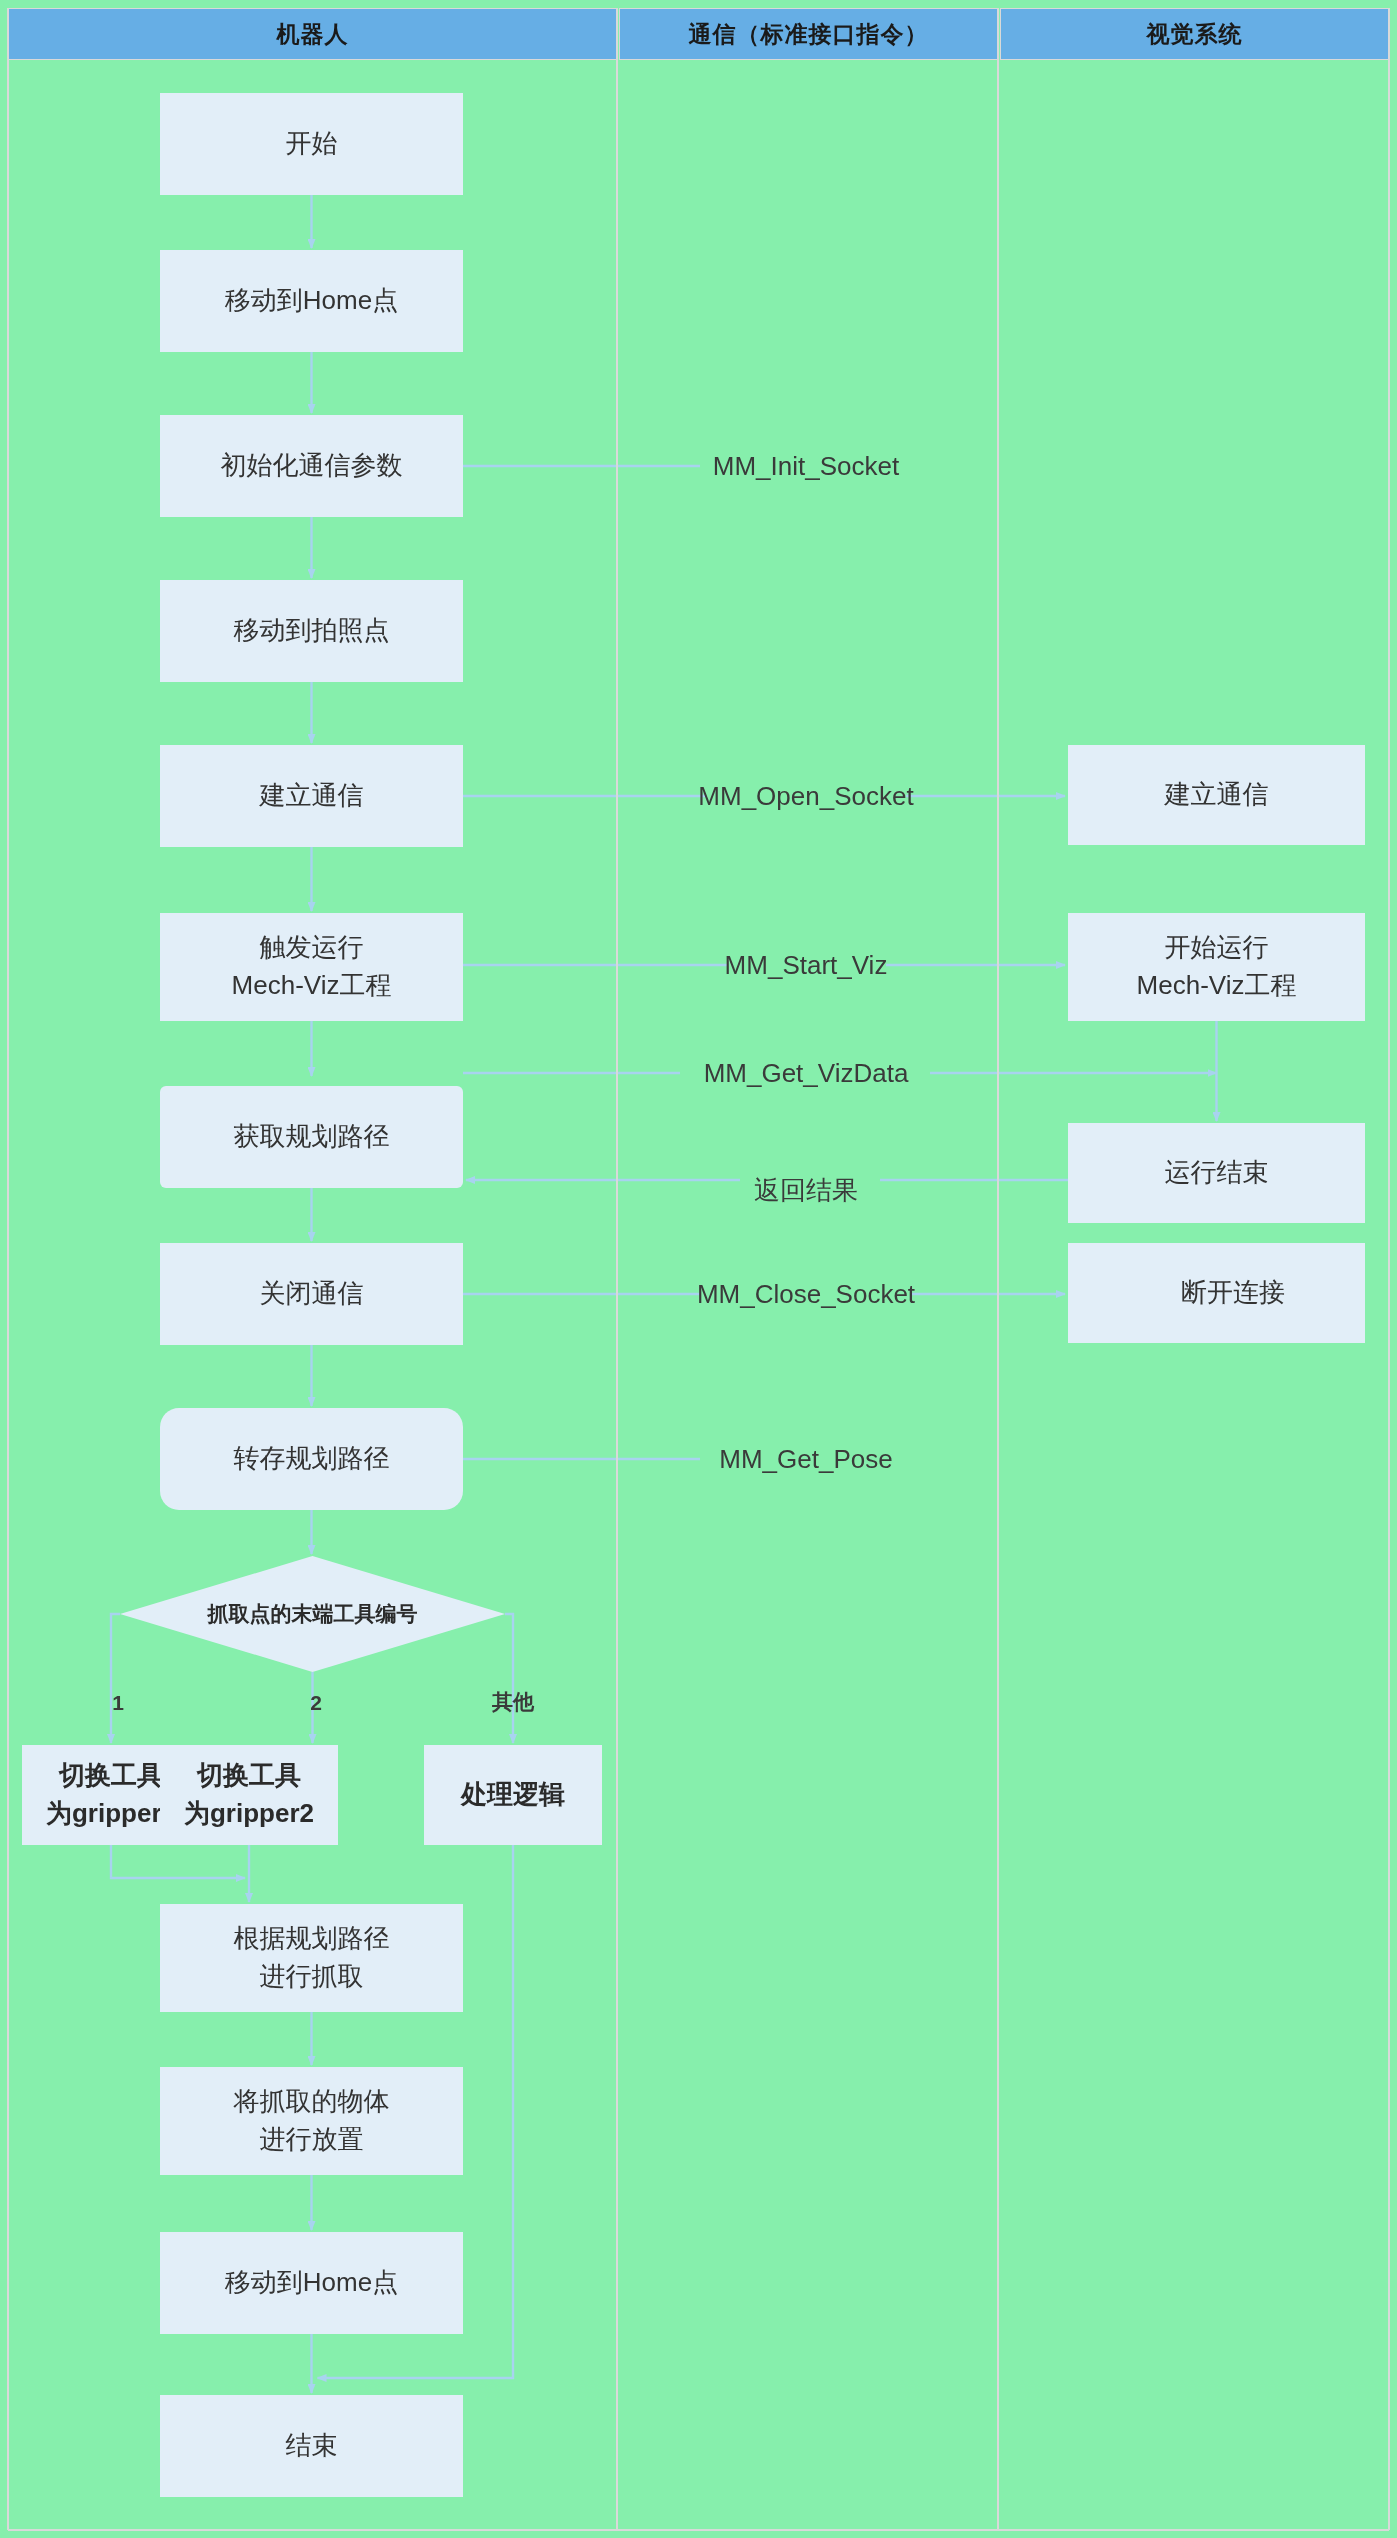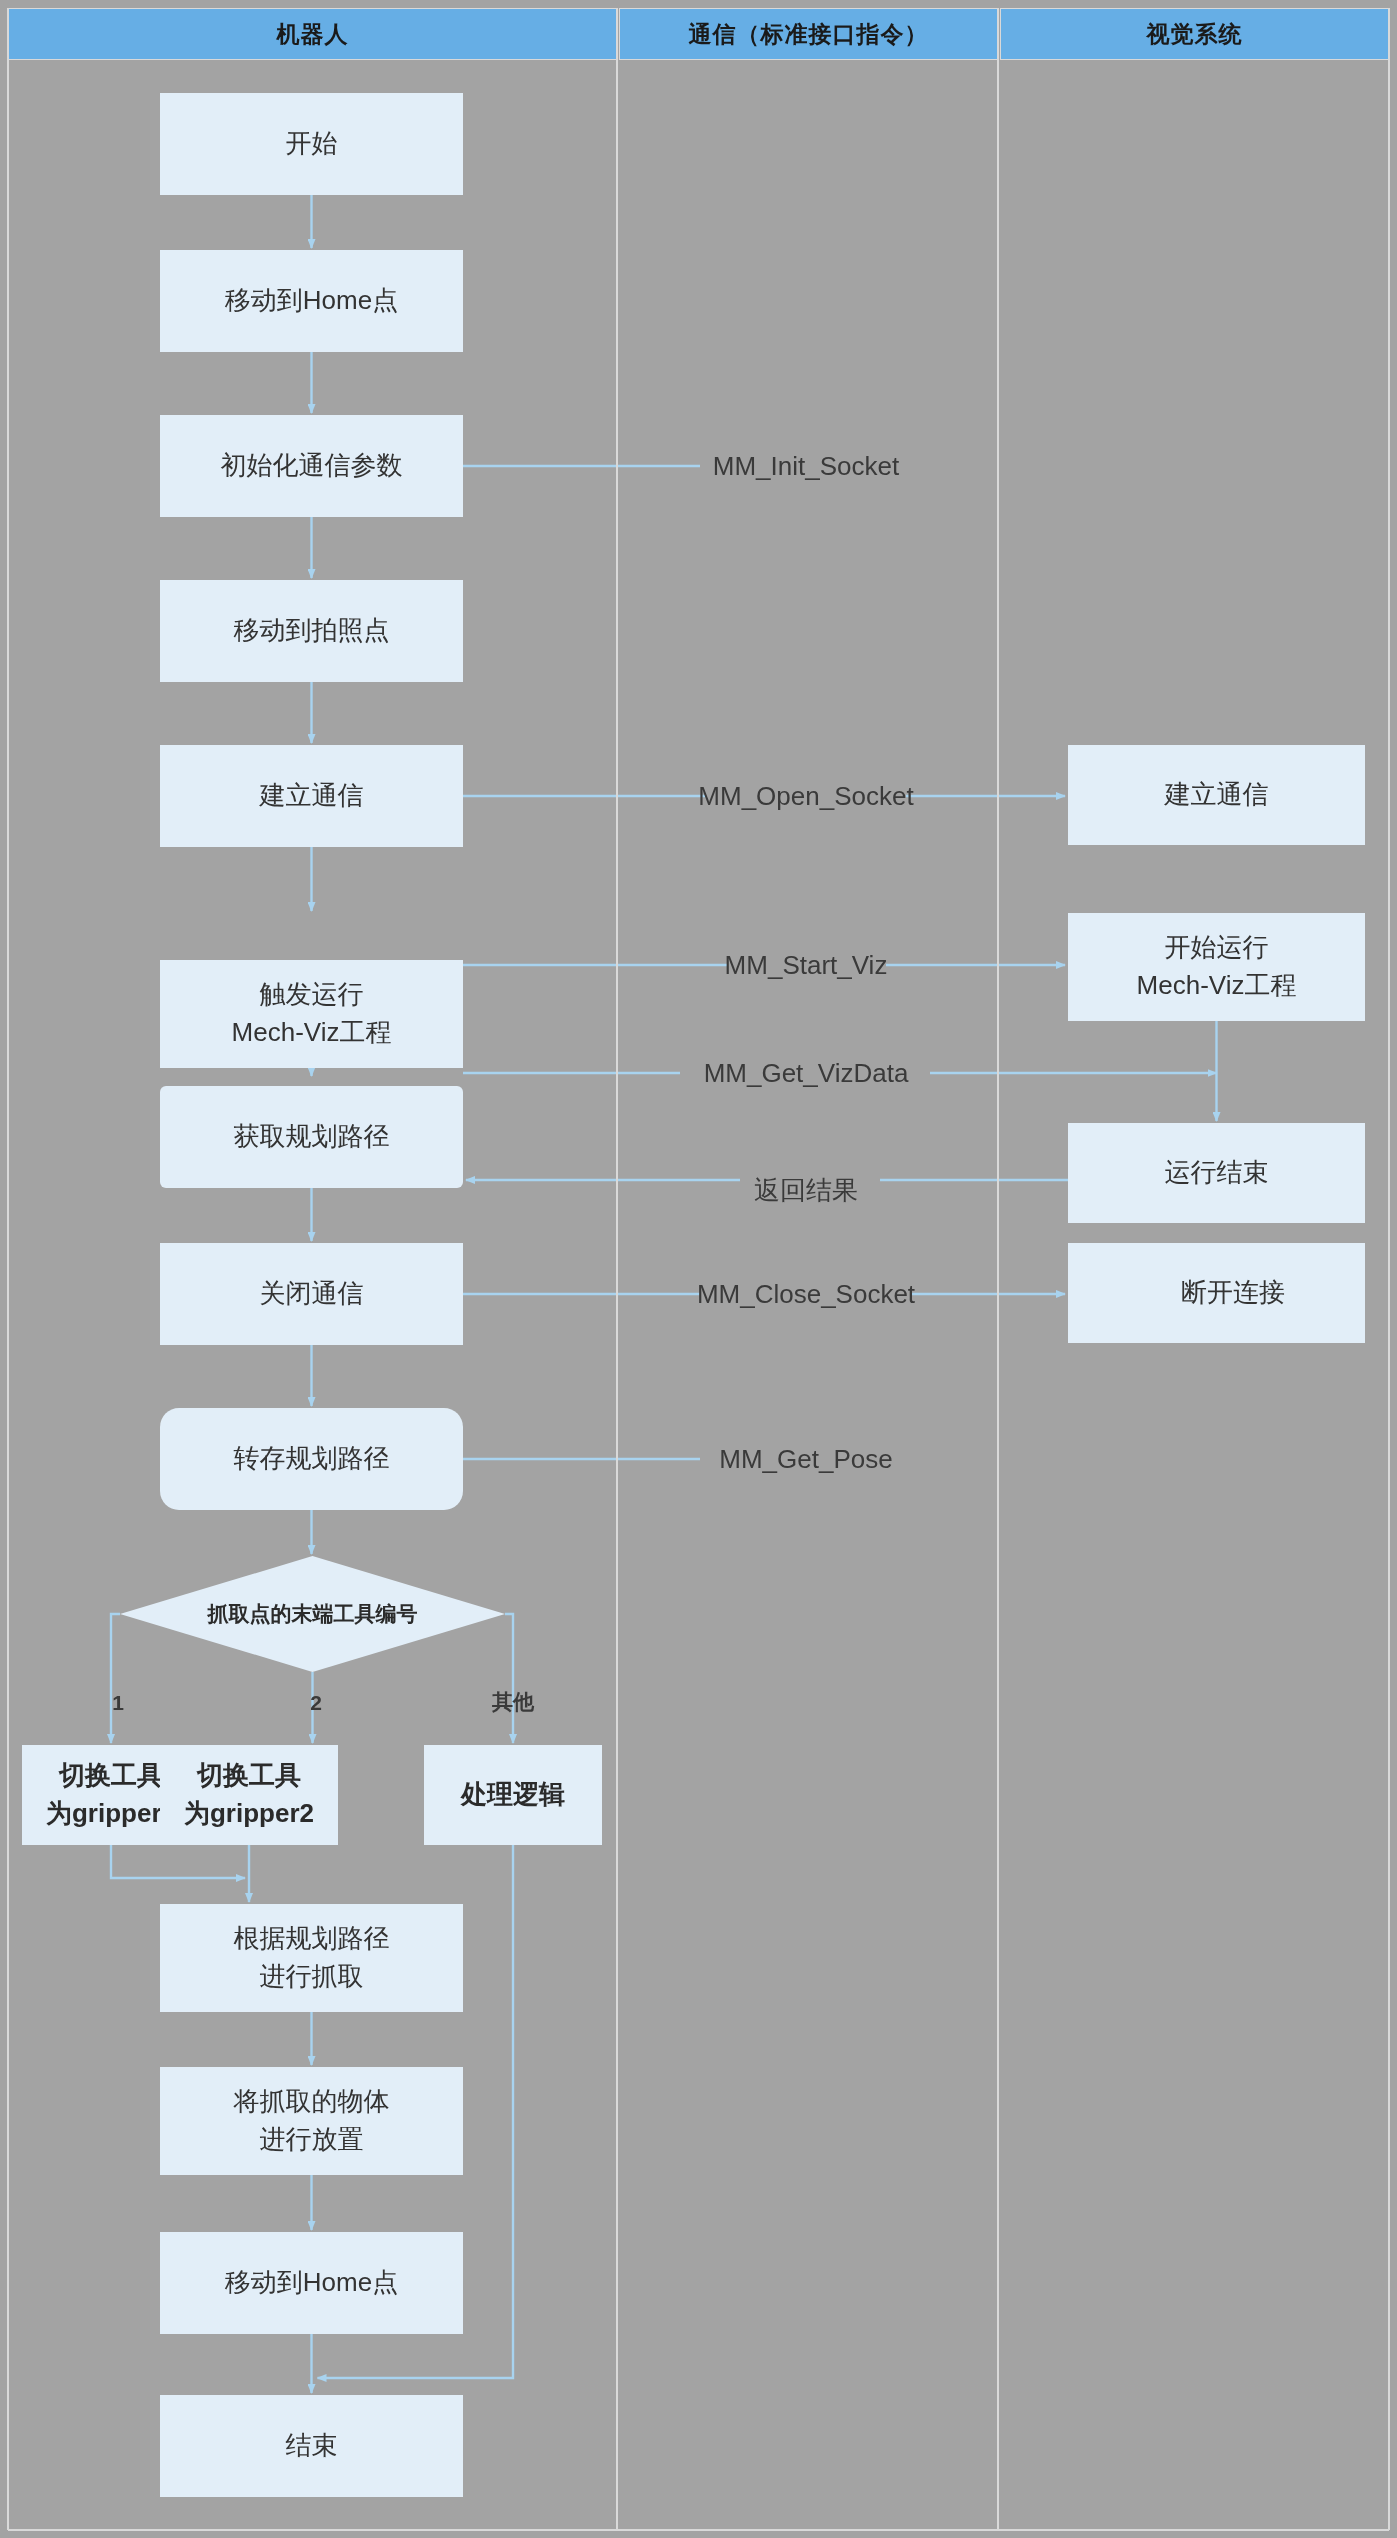--- a/index.html
+++ b/index.html
@@ -1,17 +1,17 @@
 <!DOCTYPE html>
 <html><head>
 <meta charset="utf-8">
 <style>
   html,body{margin:0;padding:0;background:#000;}
   body{font-family:"Liberation Sans","DejaVu Sans",sans-serif;}
-  #stage{position:relative;width:1397px;height:2538px;background:#a3a3a3;overflow:hidden;}
+  #stage{position:relative;width:1397px;height:2538px;background:#86efac;overflow:hidden;}
   #stage svg{position:absolute;inset:0;display:block;}
   .hdr-cell{
     position:absolute;top:8px;height:52px;
     background:#66AEE5;border:1px solid #d9d9d9;
     display:flex;align-items:center;justify-content:center;
     color:#1a1a1a;font-weight:bold;font-size:23px;letter-spacing:1px;
     box-sizing:border-box;
   }
   .node{
     position:absolute;background:#E2EEF8;
@@ -106,21 +106,21 @@
       </div>
       <div class="node" style="left: 160px; top: 415px; width: 303px; height: 102px;">
         <span>初始化通信参数</span>
       </div>
       <div class="node" style="left: 160px; top: 580px; width: 303px; height: 102px;">
         <span>移动到拍照点</span>
       </div>
       <div class="node" style="left: 160px; top: 745px; width: 303px; height: 102px;">
         <span>建立通信</span>
       </div>
-      <div class="node" style="left: 160px; top: 913px; width: 303px; height: 108px; margin-top: 47px;">
+      <div class="node" style="left: 160px; top: 913px; width: 303px; height: 108px;">
         <span>触发运行</span>
         <span>Mech-Viz工程</span>
       </div>
       <div class="node" style="left: 160px; top: 1086px; width: 303px; height: 102px; border-radius: 6px;">
         <span>获取规划路径</span>
       </div>
       <div class="node" style="left: 160px; top: 1243px; width: 303px; height: 102px;">
         <span>关闭通信</span>
       </div>
       <div class="node" style="left: 160px; top: 1408px; width: 303px; height: 102px; border-radius: 19px;">

